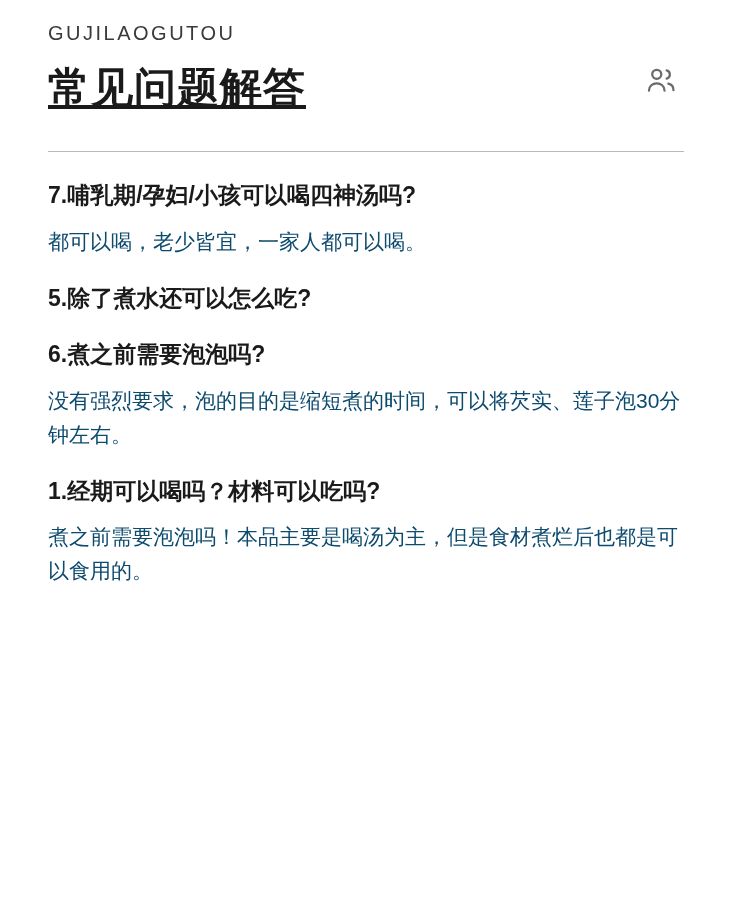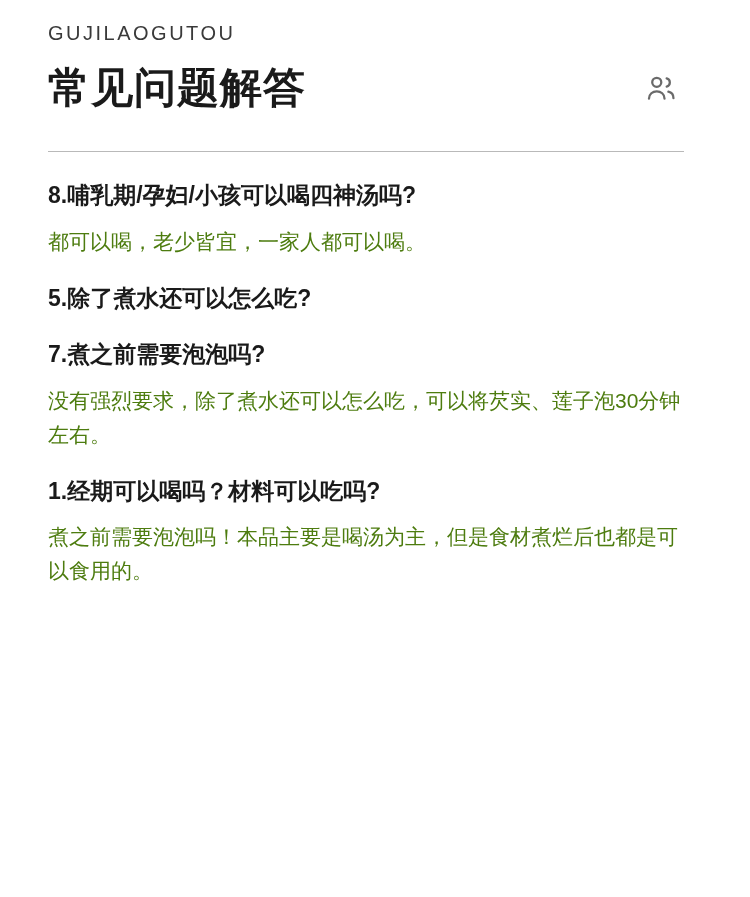--- a/index.html
+++ b/index.html
@@ -24,23 +24,24 @@
   .brand {
     font-size: 20px;
     letter-spacing: 2.5px;
     color: #3a3a3a;
     font-weight: 400;
     padding-top: 22px;
     font-family: "Liberation Sans", "DejaVu Sans", sans-serif;
   }
   .title-row {
     display: flex;
-    align-items: center;
+    align-items: flex-start;
     justify-content: space-between;
     margin-top: 18px;
+    text-decoration: underline;
   }
   .page-title {
     font-size: 42px;
     font-weight: bold;
     letter-spacing: 1px;
     color: #1a1a1a;
     line-height: 1.2;
   }
   .people-icon {
     width: 34px;
@@ -62,21 +63,21 @@
   }
   .faq-q {
     font-size: 23px;
     font-weight: bold;
     color: #1a1a1a;
     line-height: 1.5;
     margin-bottom: 12px;
   }
   .faq-a {
     font-size: 21px;
-    color: #4d7c0f;
+    color: #0c4a6e;
     line-height: 1.62;
     font-weight: 400;
   }
 </style>
 </head>
 <body>
 
 <div class="page">
 
   <div class="brand">GUJILAOGUTOU</div>
@@ -89,31 +90,31 @@
       <path d="M16 5.2a3 3 0 0 1 0 5.8"></path>
       <path d="M17.2 14.6c2.2.5 3.6 2.3 3.6 4.6"></path>
     </svg>
   </div>
 
   <div class="divider"></div>
 
   <div class="faq-list">
 
     <div class="faq-item">
-      <div class="faq-q">8.哺乳期/孕妇/小孩可以喝四神汤吗?</div>
+      <div class="faq-q">7.哺乳期/孕妇/小孩可以喝四神汤吗?</div>
       <div class="faq-a">都可以喝，老少皆宜，一家人都可以喝。</div>
     </div>
 
     <div class="faq-item">
       <div class="faq-q">5.除了煮水还可以怎么吃?</div>
     </div>
 
     <div class="faq-item">
-      <div class="faq-q">7.煮之前需要泡泡吗?</div>
-      <div class="faq-a">没有强烈要求，除了煮水还可以怎么吃，可以将芡实、莲子泡30分钟左右。</div>
+      <div class="faq-q">6.煮之前需要泡泡吗?</div>
+      <div class="faq-a">没有强烈要求，泡的目的是缩短煮的时间，可以将芡实、莲子泡30分钟左右。</div>
     </div>
 
     <div class="faq-item">
       <div class="faq-q">1.经期可以喝吗？材料可以吃吗?</div>
       <div class="faq-a">煮之前需要泡泡吗！本品主要是喝汤为主，但是食材煮烂后也都是可以食用的。</div>
     </div>
 
   </div>
 </div>
 

